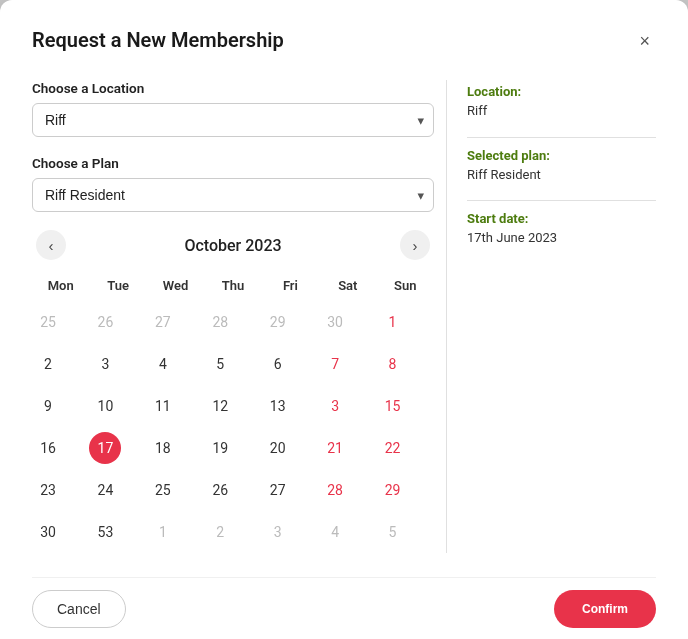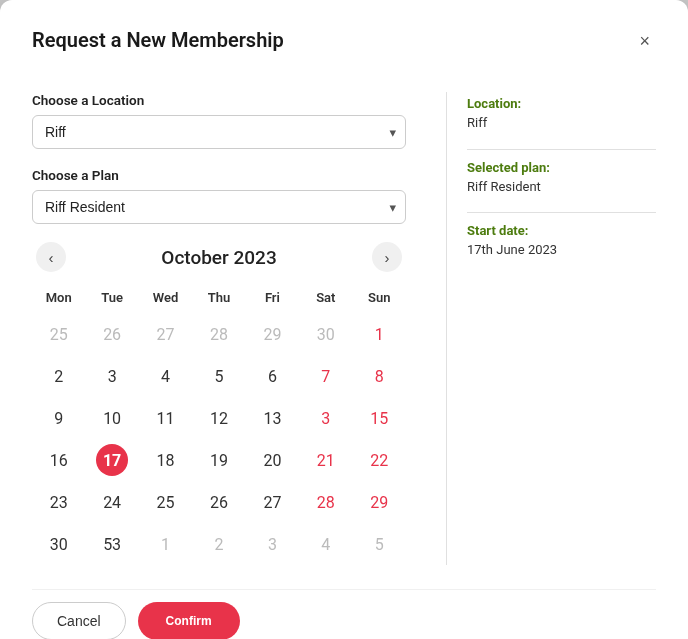--- a/index.html
+++ b/index.html
@@ -19,39 +19,39 @@
       border-radius: 12px;
       box-shadow: 0 8px 40px rgba(0,0,0,0.25);
       padding: 28px 32px 28px 32px;
       display: flex;
       flex-direction: column;
     }
     .modal-header {
       display: flex;
       justify-content: space-between;
       align-items: flex-end;
-      margin-bottom: 40px;
+      margin-bottom: 28px;
     }
     .modal-title {
       font-size: 20px;
       font-weight: 600;
       color: #1a1a1a;
     }
     .close-btn {
       background: none;
       border: none;
       cursor: pointer;
       font-size: 18px;
       color: #555;
       padding: 2px 6px;
       line-height: 1;
     }
     .modal-body {
       display: flex;
-      gap: 40px;
+      gap: 12px;
       flex: 1;
     }
     .left-col {
       flex: 1;
       min-width: 0;
     }
     .right-col {
       width: 210px;
       border-left: 1px solid #e0e0e0;
       padding-left: 20px;
@@ -101,56 +101,55 @@
       width: 30px;
       height: 30px;
       cursor: pointer;
       display: flex;
       align-items: center;
       justify-content: center;
       font-size: 15px;
       color: #444;
     }
     .month-label {
-      font-size: 19px;
+      font-size: 16px;
       font-weight: 500;
       color: #222;
     }
     .calendar-grid {
       width: 100%;
       border-collapse: collapse;
     }
     .calendar-grid th {
       font-size: 13px;
       font-weight: 600;
       color: #333;
       padding: 4px 0 8px 0;
       text-align: center;
       width: 52px;
     }
     .calendar-grid td {
-      text-align: center;
       padding: 5px 0;
-      font-size: 16px;
+      font-size: 14px;
       color: #333;
       cursor: pointer;
       width: 52px;
     }
     .day-cell {
       display: inline-flex;
       align-items: center;
       justify-content: center;
       width: 32px;
       height: 32px;
       border-radius: 50%;
     }
     .day-cell.selected-day {
       background: #e8334a;
       color: #fff;
-      font-weight: 700;
+      font-weight: 400;
     }
     
     .info-block {
       margin-bottom: 16px;
     }
     .info-label {
       font-size: 13px;
       font-weight: 700;
       color: #4d7c0f;
       margin-bottom: 2px;
@@ -161,21 +160,21 @@
       line-height: 1.5;
     }
     .info-divider {
       border: none;
       border-top: 1px solid #e0e0e0;
       margin: 10px 0;
     }
     
     .modal-footer {
       display: flex;
-      justify-content: flex-start;
+      justify-content: space-between;
       gap: 12px;
       margin-top: 24px;
       padding-top: 12px;
       border-top: 1px solid #f0f0f0;
     }
     .btn-cancel {
       padding: 10px 24px;
       border-radius: 50px;
       border: 1.5px solid #ccc;
       background: #fff;

